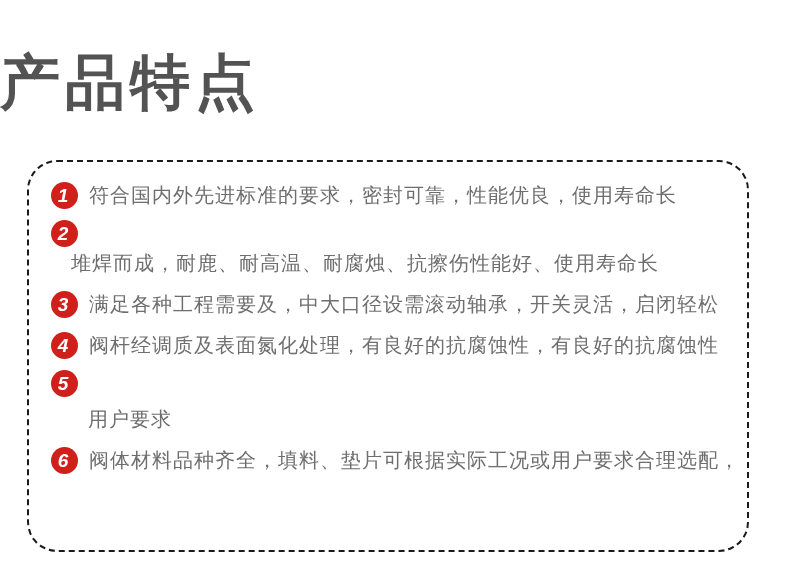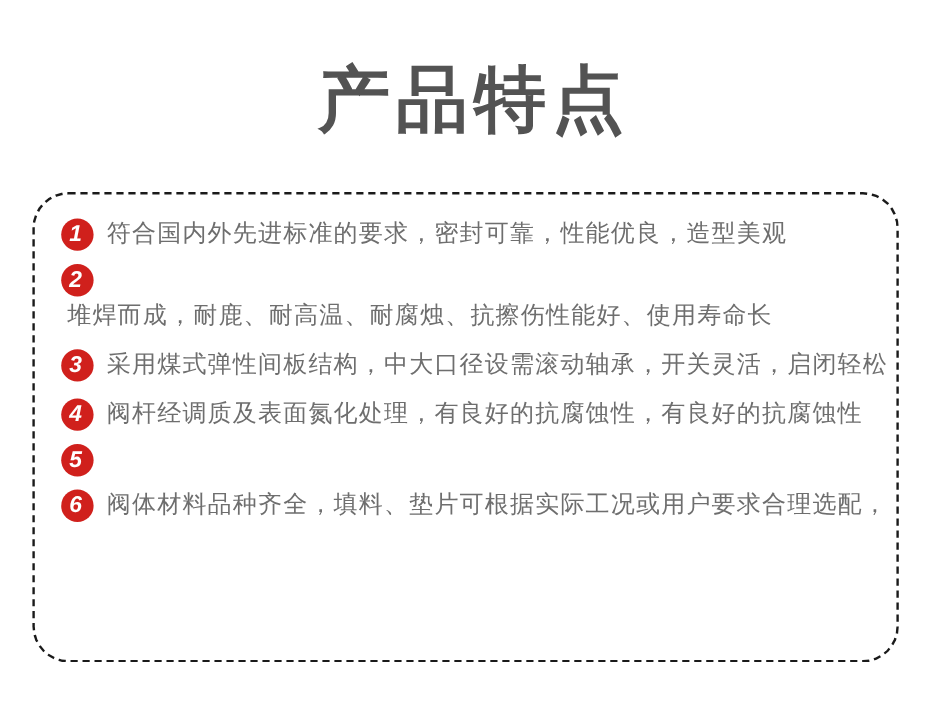--- a/index.html
+++ b/index.html
@@ -12,21 +12,21 @@
     height: 587px;
     position: relative;
     overflow: hidden;
     font-family: "Liberation Sans", sans-serif;
     --badge-red: #d0201c;
     --title-gray: #535353;
     --text-gray: #6e6e6e;
     --border-black: #1a1a1a;
   }
   .page-title {
-    text-align: center;
+    text-align: left;
     padding-top: 50px;
     font-size: 60px;
     line-height: 1.1;
     font-weight: bold;
     color: var(--title-gray);
     letter-spacing: 5px;
     font-family: Liberation Serif, serif;
   }
   .features-panel {
     position: absolute;
@@ -66,70 +66,71 @@
     display: flex;
     align-items: center;
     justify-content: center;
     margin-right: 11px;
     flex-shrink: 0;
     box-sizing: border-box;
     padding-right: 3px;
     letter-spacing: 0;
   }
   .cont {
-    margin-left: 5px;
+    margin-left: 20px;
   }
   .feature-item:nth-child(5) .cont {
     margin-left: 37px;
     margin-top: 6px;
   }
   .feature-item:nth-child(6) .cont {
     margin-left: 2px;
     margin-top: 5px;
   }
 </style>
 </head>
 <body style="--badge-red: #d0201c; --title-gray: #535353; --text-gray: #6e6e6e; --border-black: #1a1a1a;">
 
 <div class="page-title">产品特点</div>
 
 <div class="features-panel">
   <div id="feature-list">
   <div class="feature-item">
     <div class="line first-line">
       <span class="badge">1</span>
-      <span class="text">符合国内外先进标准的要求，密封可靠，性能优良，造型美观</span>
+      <span class="text">符合国内外先进标准的要求，密封可靠，性能优良，使用寿命长</span>
     </div>
   </div>
 
   <div class="feature-item">
     <div class="line first-line">
       <span class="badge">2</span>
     </div>
   <div class="line cont">堆焊而成，耐鹿、耐高温、耐腐烛、抗擦伤性能好、使用寿命长</div>
       </div>
 
   <div class="feature-item">
     <div class="line first-line">
       <span class="badge">3</span>
-      <span class="text">采用煤式弹性间板结构，中大口径设需滚动轴承，开关灵活，启闭轻松</span>
+      <span class="text">满足各种工程需要及，中大口径设需滚动轴承，开关灵活，启闭轻松</span>
     </div>
   </div>
 
   <div class="feature-item">
     <div class="line first-line">
       <span class="badge">4</span>
       <span class="text">阀杆经调质及表面氮化处理，有良好的抗腐蚀性，有良好的抗腐蚀性</span>
     </div>
   </div>
 
   <div class="feature-item">
     <div class="line first-line">
       <span class="badge">5</span>
     </div>
+  <div class="line cont">用户要求</div>
       </div>
 
   <div class="feature-item">
     <div class="line first-line">
       <span class="badge">6</span>
       <span class="text">阀体材料品种齐全，填料、垫片可根据实际工况或用户要求合理选配，</span>
     </div>
       </div>
 </div>
 </div>

